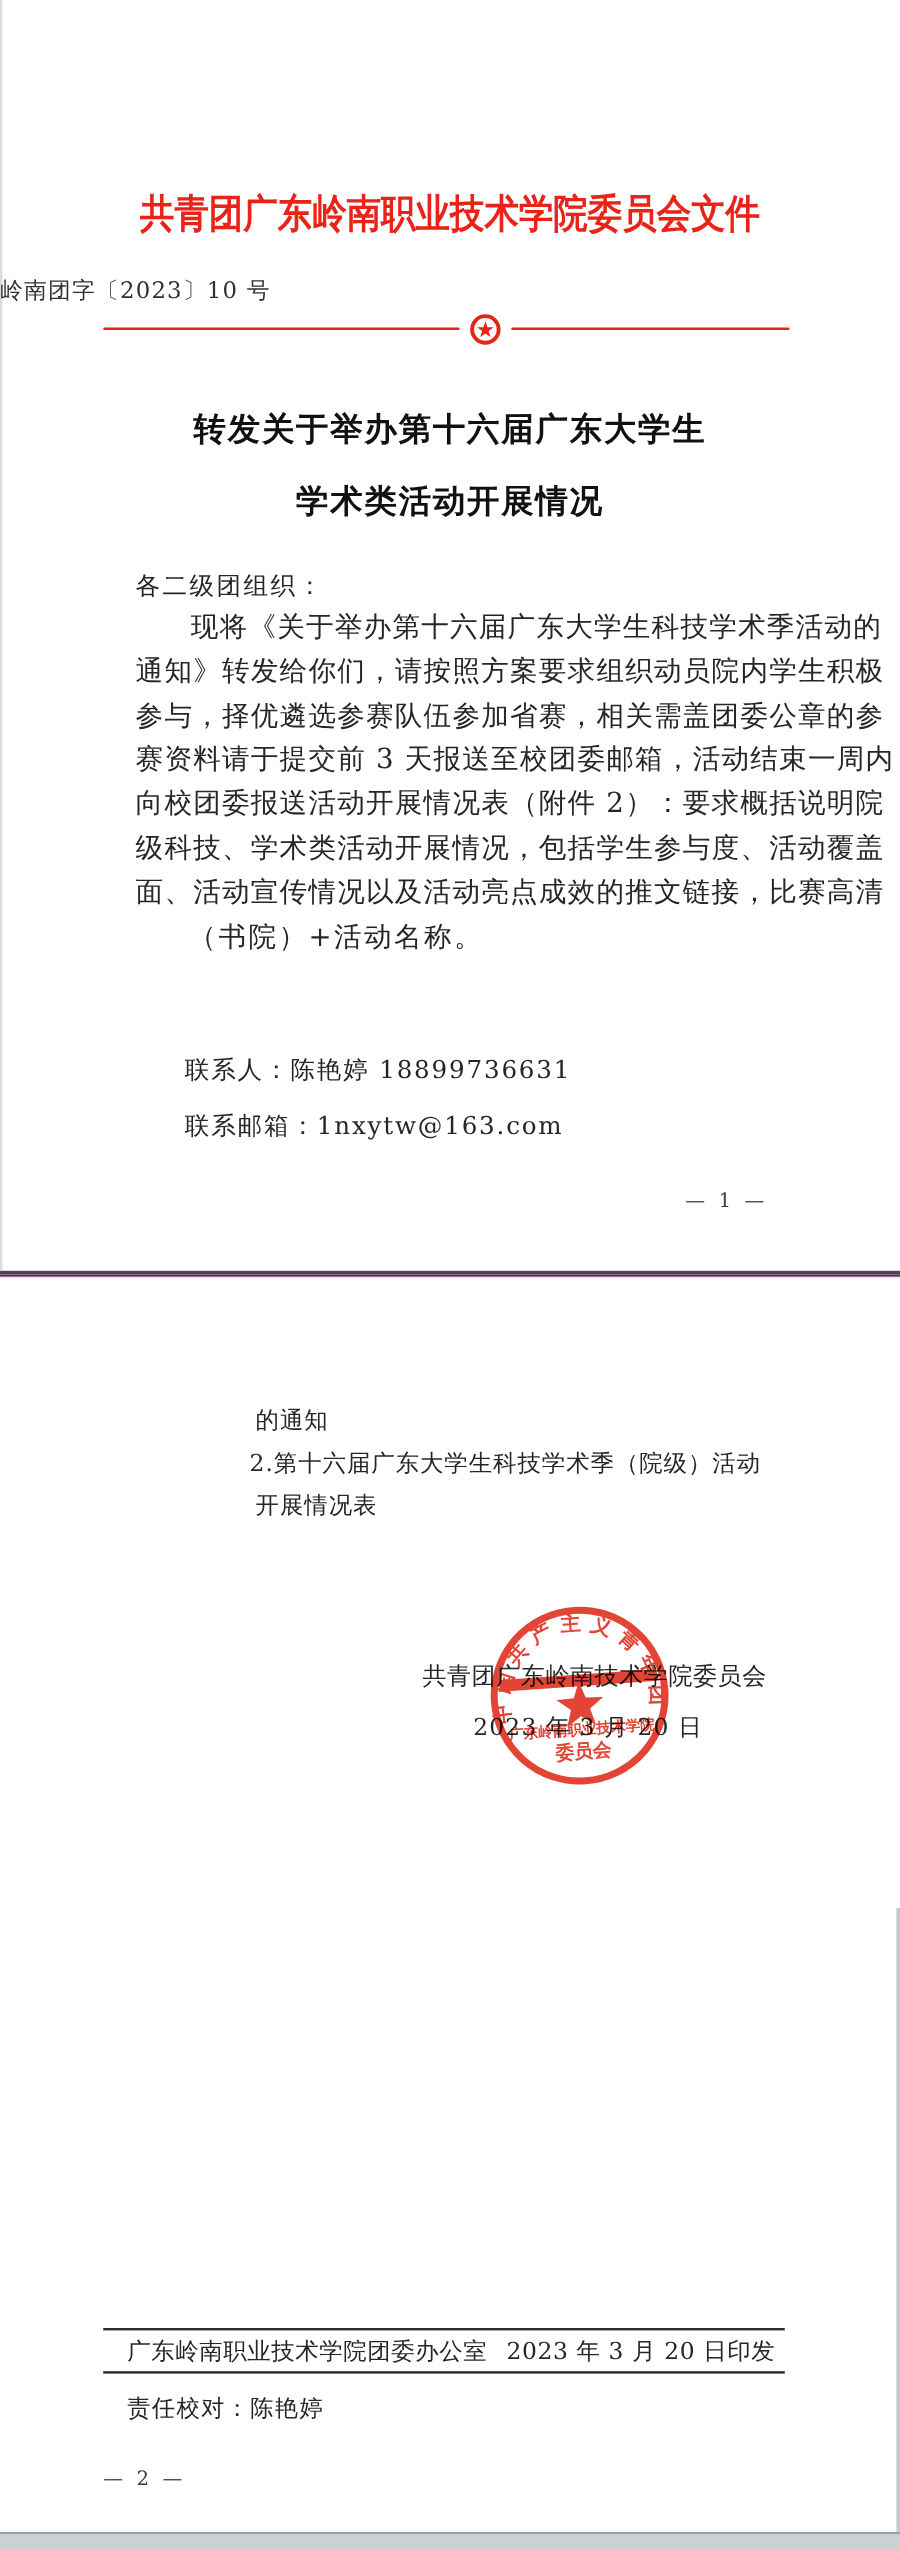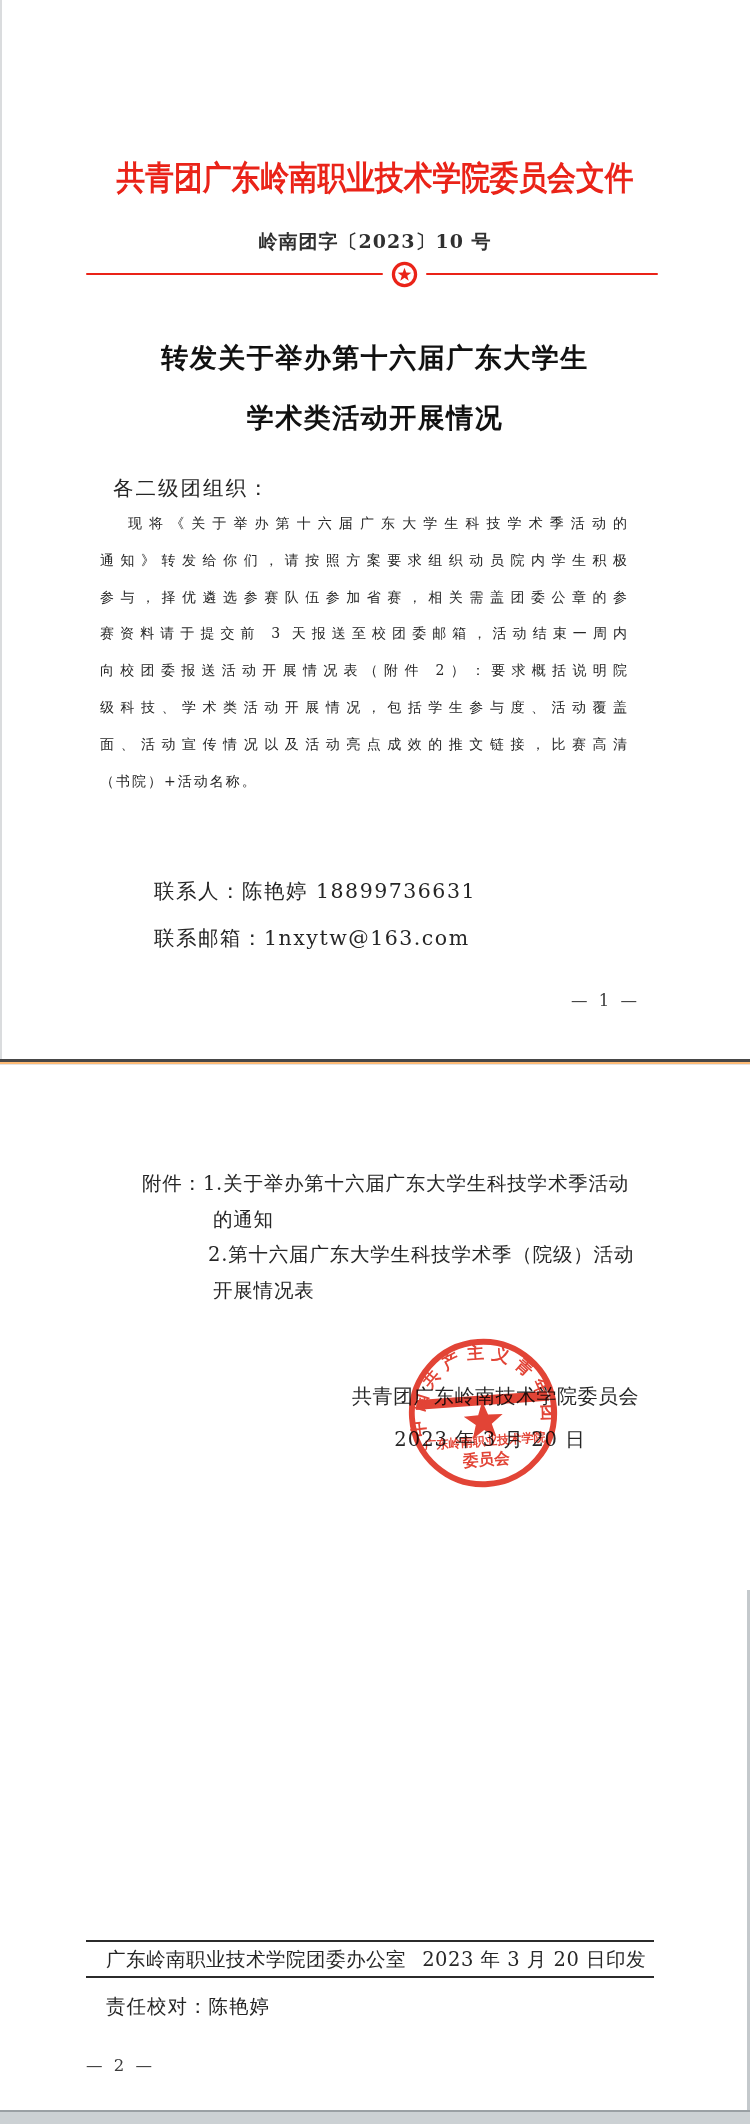--- a/index.html
+++ b/index.html
@@ -2,58 +2,58 @@
 <html><head>
 <meta charset="utf-8">
 <style>
   :root{
     --red:#ea2318;
     --seal:#e03526;
     --ink:#262626;
   }
   html,body{margin:0;padding:0;background:#ffffff;}
   .doc{
-    position:relative;width:750px;height:2124px;margin:0;background:#fdba74;
+    position:relative;width:750px;height:2124px;margin:0;background:#701a75;
     font-family:"DejaVu Serif","Liberation Serif",serif;color:var(--ink);overflow:hidden;
   }
   .page{position:absolute;left:0;width:750px;background:#fff;}
   .p1{top:0;height:1059px;border-bottom:3px solid #474747;}
   .p2{top:1064px;height:1060px;border-top:1px solid #e3e3e3;}
   .ledge{position:absolute;left:0;top:0;width:2px;height:100%;background:#dadcde;}
   .redge{position:absolute;right:0;bottom:15px;width:3px;height:520px;background:#c4c9cc;}
   .strip{position:absolute;left:0;right:0;bottom:0;height:15px;
          background:linear-gradient(#9aa0a4 0 2px,#ccd1d4 2px 100%);}
 
   
   .header-title{
     position:absolute;top:156px;left:0;right:0;text-align:center;
     font-size:33px;font-weight:bold;color:var(--red);white-space:nowrap;
     transform:scaleX(.87);transform-origin:center;
   }
-  .doc-no{position:absolute;top:229px;left:0;right:0;text-align:center;
-    font-size:19px;letter-spacing:1px;color:#303030;font-weight:bold;}
+  .doc-no{position:absolute;top:229px;left:0;right:0;
+    font-size:19px;letter-spacing:1px;color:#303030;}
   .sep{position:absolute;top:260px;left:86px;right:92px;height:28px;
     display:flex;align-items:center;gap:8px;}
   .sep .bar{height:2.6px;background:var(--red);border-radius:2px;}
   .sep .bar.l{flex:1.28;} .sep .bar.r{flex:1;}
   .star-emblem{width:27px;height:27px;flex:0 0 auto;}
   .star-emblem .ring{fill:none;stroke:var(--red);stroke-width:3.6;}
   .star-emblem .st{fill:var(--red);}
 
   .doc-title{position:absolute;left:0;right:0;text-align:center;
     font-family:Liberation Sans, sans-serif;font-weight:bold;
     font-size:27px;letter-spacing:1.5px;color:#111;}
   .t1{top:340px;} .t2{top:400px;}
 
   .salutation{position:absolute;top:474px;left:113px;font-size:20.5px;letter-spacing:2px;}
-  .paras{position:absolute;top:505px;left:100px;width:528px;font-size:14px;}
+  .paras{position:absolute;top:505px;left:113px;width:528px;font-size:23px;}
   .paras .ln{height:36.8px;line-height:36.8px;letter-spacing:1px;
     text-align:justify;text-align-last:justify;white-space:nowrap;}
   .paras .ln.first{text-indent:2em;}
-  .paras .ln.last{text-align:left;text-align-last:left;letter-spacing:2px;}
+  .paras .ln.last{text-align:left;text-align-last:left;letter-spacing:2px;margin-left:44px;}
   .contact{position:absolute;left:113px;font-size:20.5px;letter-spacing:1.5px;text-indent:2em;}
   .c1{top:877px;} .c2{top:914px;margin-top:10px;}
   .pageno{position:absolute;font-size:16.5px;color:#3c3c3c;letter-spacing:3px;}
   .pn1{top:991px;right:110px;} .pn2{top:991px;left:86px;}
 
   
   .attach{position:absolute;top:104px;left:142px;font-size:19.5px;letter-spacing:0.8px;}
   .attach .al{height:35.6px;line-height:30px;}
   .attach .in1{margin-left:66px;} .attach .in2{margin-left:71px;}
 
@@ -112,21 +112,20 @@
 
     <div class="contact c1">联系人：陈艳婷 18899736631</div>
     <div class="contact c2">联系邮箱：1nxytw@163.com</div>
 
     <div class="pageno pn1">— 1 —</div>
   </div>
 
   <div class="page p2">
 
     <div class="attach">
-      <div class="al">附件：1.关于举办第十六届广东大学生科技学术季活动</div>
       <div class="al in2">的通知</div>
       <div class="al in1">2.第十六届广东大学生科技学术季（院级）活动</div>
       <div class="al in2">开展情况表</div>
     </div>
 
     <div class="signer">共青团广东岭南技术学院委员会</div>
     <div class="sign-date">2023 年 3 月 20 日</div>
 
     <svg class="seal" viewBox="0 0 160 160">
       <defs>

